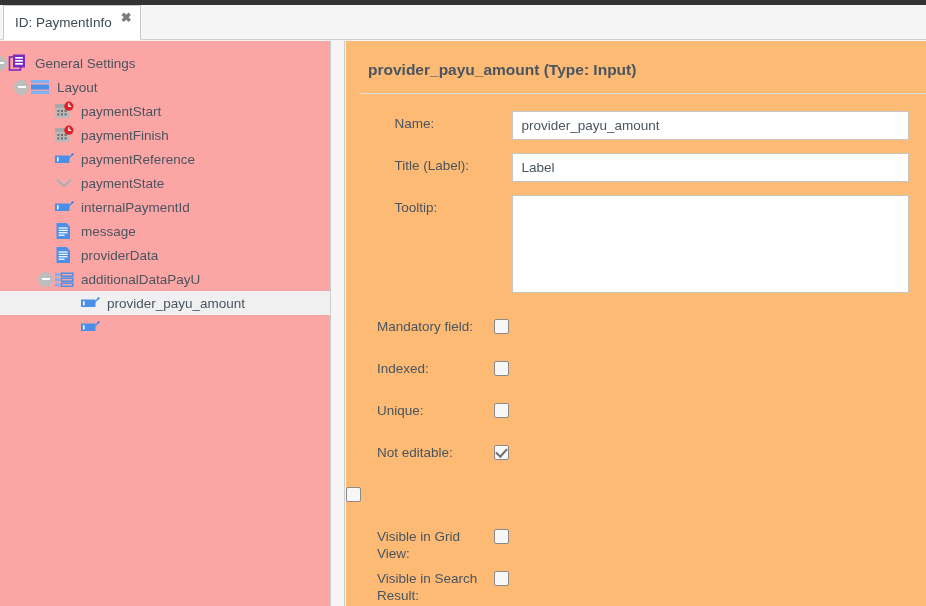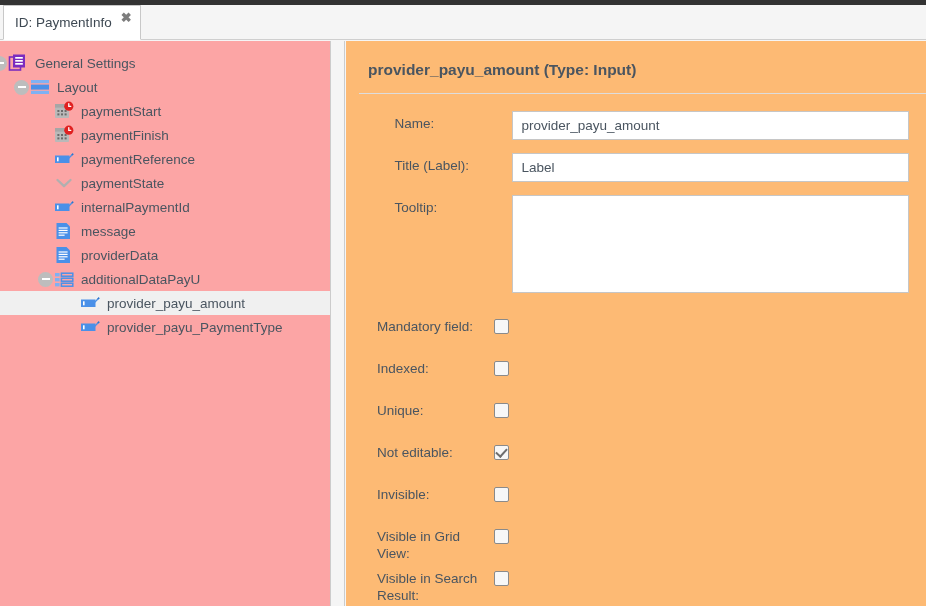--- a/index.html
+++ b/index.html
@@ -372,21 +372,20 @@
             </svg></span>
           <span class="tnode-label">provider_payu_amount</span>
         </div>
         <div class="tnode">
           <span class="ticon" style="margin-left: 80px;"><svg xmlns="http://www.w3.org/2000/svg" viewBox="0 0 20 20" width="20" height="20">
               <rect x="1" y="6.5" width="14.5" height="7.5" fill="#4a90e8"></rect>
               <rect x="3" y="8.3" width="1.6" height="4" fill="#ffffff"></rect>
               <path d="M18.6 4.2 L19.6 5.2 L12.4 12.4 L10.6 13.4 L11.6 11.6 Z" fill="#4a90e8"></path>
               <path d="M18.6 4.2 L19.6 5.2 L18.4 6.4 L17.3 5.4 Z" fill="#2f74c7"></path>
             </svg></span>
-          <span class="tnode-label">provider_payu_PaymentType</span>
         </div>
       </div>
   </div>
   <div class="tree-scroll-gap"></div>
 
   <div class="detail">
     <div class="detail-title">provider_payu_amount (Type: Input)</div>
     <div class="detail-rule"></div>
 
     <div class="form" id="form-root">
@@ -412,21 +411,20 @@
         </div>
         <div class="crow">
           <div class="flabel">Unique:</div>
           <div class="cbox"></div>
         </div>
         <div class="crow">
           <div class="flabel">Not editable:</div>
           <div class="cbox checked"></div>
         </div>
         <div class="crow">
-          <div class="flabel">Invisible:</div>
           <div class="cbox"></div>
         </div>
         <div class="crow">
           <div class="flabel">Visible in Grid View:</div>
           <div class="cbox"></div>
         </div>
         <div class="crow">
           <div class="flabel">Visible in Search Result:</div>
           <div class="cbox"></div>
         </div>

